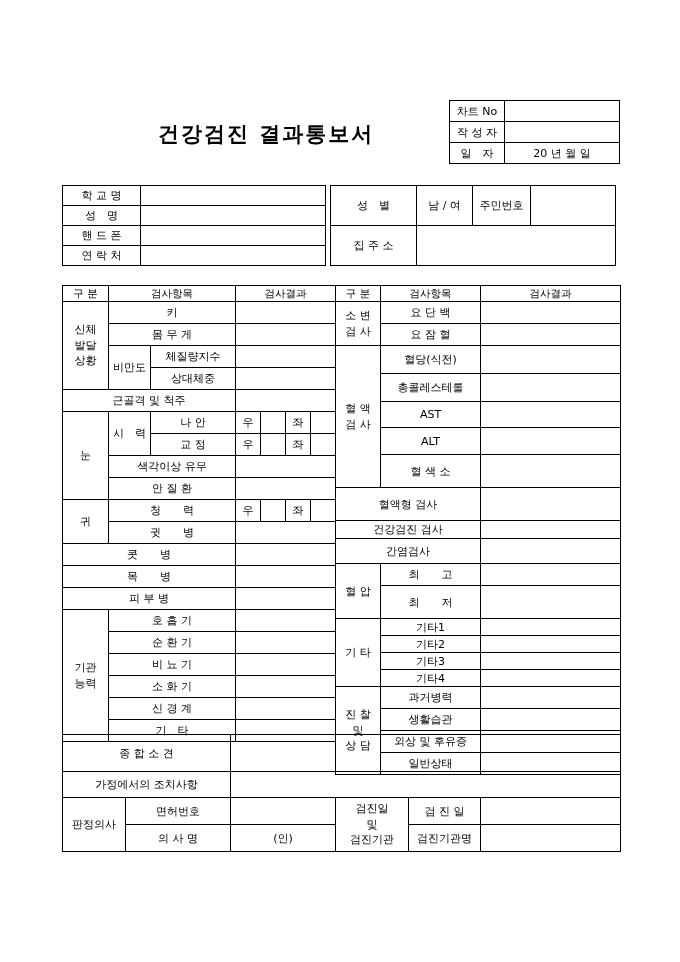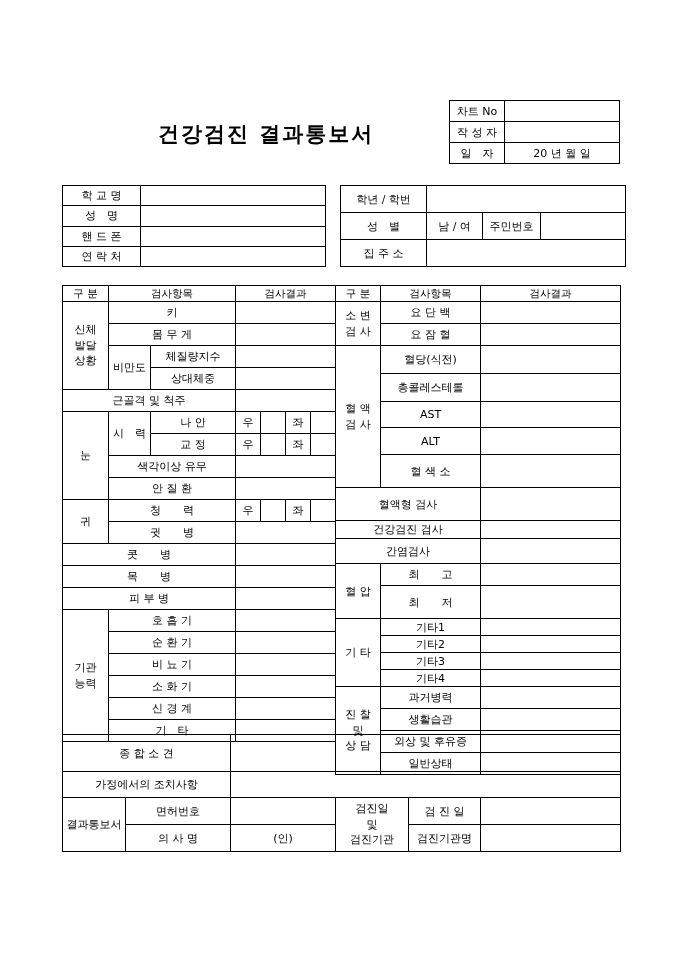--- a/index.html
+++ b/index.html
@@ -13,21 +13,21 @@
     border:1px solid #000; font-size:11px; text-align:center;
     vertical-align:middle; padding:0 2px; overflow:hidden;
   }
   .pre { white-space:pre-line; line-height:1.45; }
 
   .header-row { position:absolute; top:100px; left:62px; width:558px; display:flex; justify-content:space-between; align-items:flex-start; }
   .title { margin-left:96px; margin-top:20px; font-size:21px; font-weight:bold; letter-spacing:2px; white-space:nowrap; }
   .chart-box { width:170px; }
   .chart-box tr { height:21px; }
 
-  .info-row { position:absolute; top:185px; left:62px; display:flex; gap:14px; }
+  .info-row { position:absolute; top:185px; left:62px; display:flex; gap:4px; }
   .info-left { width:263px; }
   .info-left tr { height:20px; }
   .info-right { width:285px; }
   .info-right tr { height:27px; }
 
   .exam-row { position:absolute; top:285px; left:62px; display:flex; align-items:flex-start; }
   .exam-left { width:273px; }
   .exam-left tr { height:22px; }
   .exam-right { width:285px; margin-left:-1px; }
 
@@ -95,24 +95,20 @@
       </table>
 
     <table class="info-right">
       <colgroup>
           <col style="width:86px">
           <col style="width:56px">
           <col style="width:58px">
           <col style="width:85px">
         </colgroup>
       <tbody>
-          <tr>
-        <td>학년 / 학번</td>
-        <td colspan="3"></td>
-      </tr>
       <tr>
         <td>성　별</td>
         <td>남 / 여</td>
         <td>주민번호</td>
         <td></td>
       </tr>
       <tr>
         <td>집 주 소</td>
         <td colspan="3"></td>
       </tr>
@@ -356,21 +352,21 @@
     <tbody>
         <tr class="sh1">
       <td colspan="2">종 합 소 견</td>
       <td colspan="4"></td>
     </tr>
     <tr class="sh2">
       <td colspan="2">가정에서의 조치사항</td>
       <td colspan="4"></td>
     </tr>
     <tr class="sh3">
-      <td rowspan="2">결과통보서</td>
+      <td rowspan="2">판정의사</td>
       <td>면허번호</td>
       <td></td>
       <td rowspan="2" class="pre">검진일
 및
 검진기관</td>
       <td>검 진 일</td>
       <td></td>
     </tr>
     <tr class="sh4">
       <td>의 사 명</td>

